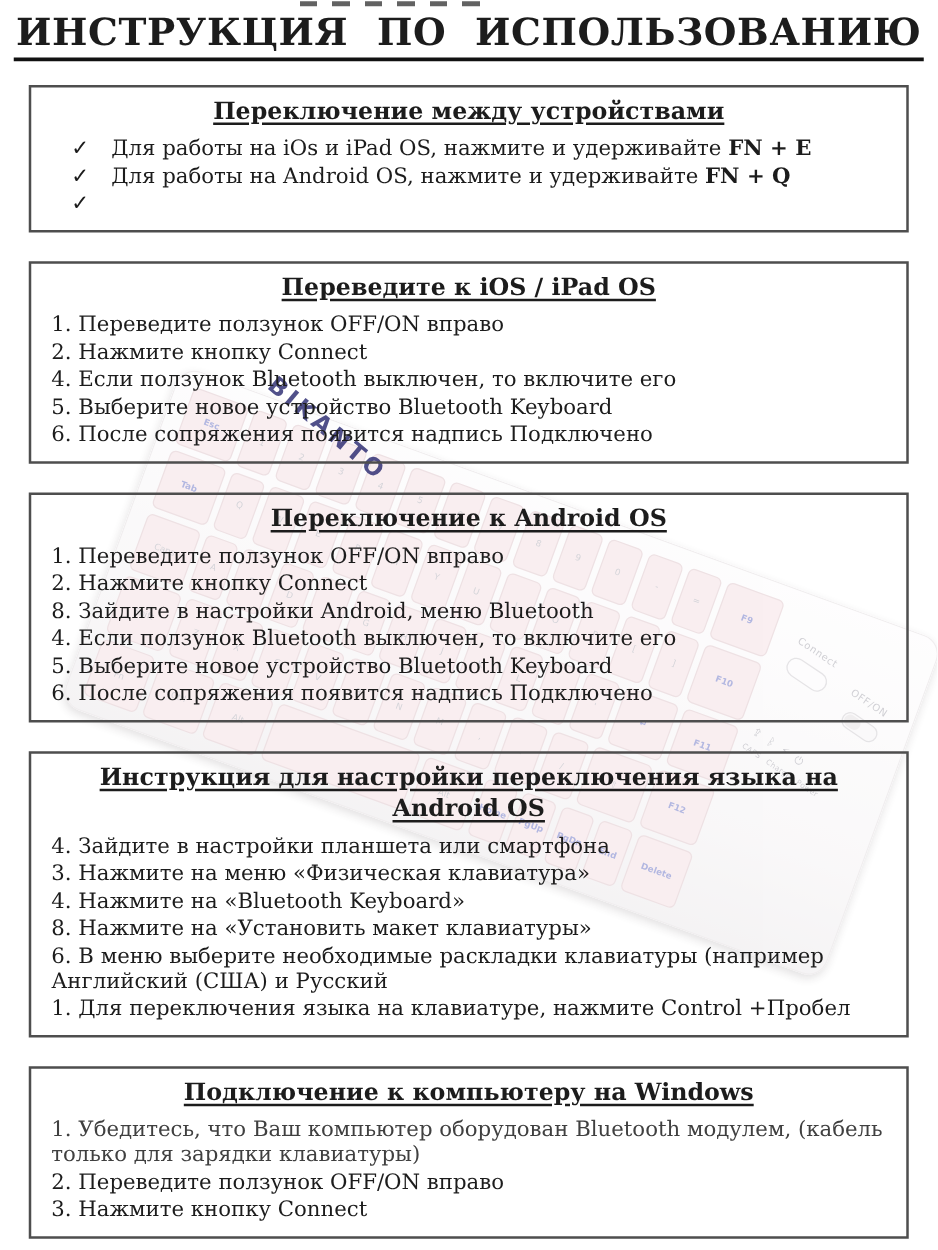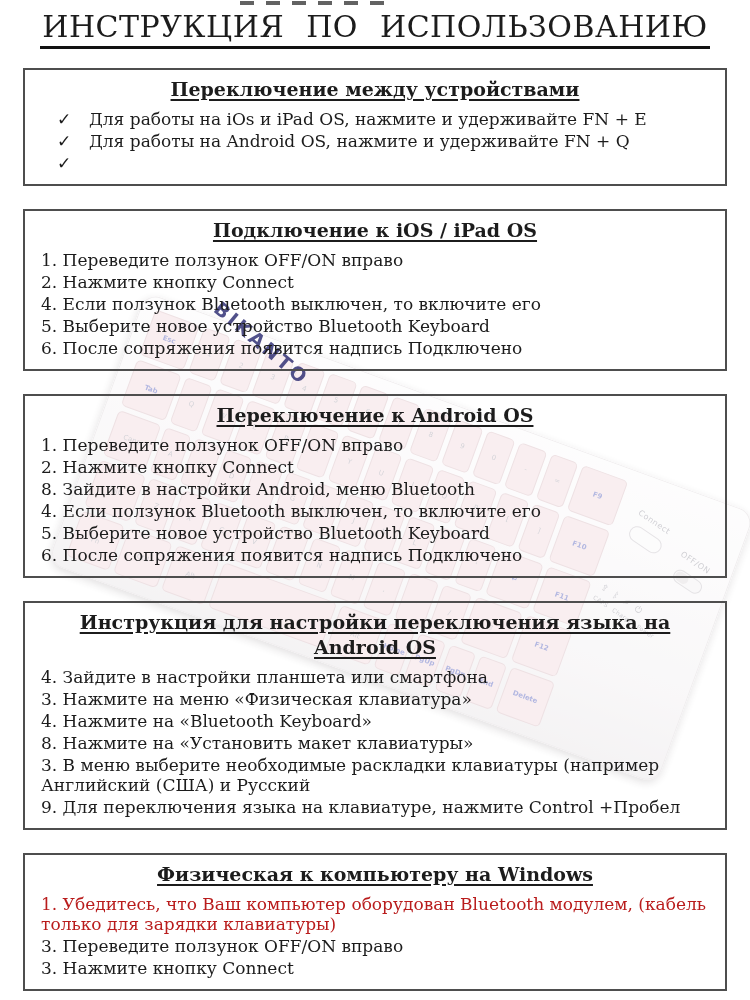--- a/index.html
+++ b/index.html
@@ -33,33 +33,33 @@
   .kb-inds{display:flex;gap:7px;font-size:7px;align-items:center;}
   .kb-inds .ico{font-size:9px;color:#8f8e99;}
   .kb-caps{display:flex;gap:6px;font-size:6px;letter-spacing:.3px;}
 
   .brand{position:absolute;left:224px;top:297px;z-index:1;transform:rotate(40deg);transform-origin:0 0;
     font-family:"DejaVu Sans","Liberation Sans",sans-serif;font-weight:bold;font-size:19px;
     letter-spacing:3px;color:#26266e;opacity:.8;}
 
   
   h1{position:relative;z-index:2;margin:9px 0 0;text-align:center;font-size:30px;line-height:36px;
-    font-weight:normal;word-spacing:12px;letter-spacing:.5px;}
+    font-weight:bold;word-spacing:12px;letter-spacing:.5px;}
   h1 span{border-bottom:3px solid #111;padding:0 2px 2px;}
 
   .content{position:relative;z-index:2;padding:0 23px;}
   .box{border:2px solid #4e4e4e;background:transparent;margin-top:23px;
     padding:5px 16px 9px;box-sizing:border-box;}
   .box h2{margin:2px 0 7px;text-align:center;font-size:19px;line-height:25px;font-weight:bold;}
   .box h2 span{text-decoration:underline;text-underline-offset:3px;text-decoration-thickness:1.5px;}
   .line{font-size:17px;line-height:20px;margin:0 0 2px;}
   .line.check{padding-left:16px;display:flex;}
   .tick{width:32px;flex:0 0 32px;font-family:"DejaVu Sans","Liberation Sans",sans-serif;}
-  .line b{font-weight:normal;}
-  .line.red{color:#b91c1c;}
+  .line b{font-weight:bold;}
+  .line.red{color:#404040;}
 </style>
 </head>
 <body>
 
 <div class="page">
 
   <div class="artifact"></div>
 
   <div class="watermark">
     <div class="kb-body">
@@ -175,21 +175,21 @@
         </div>
         <div class="line check">
           <span class="tick">✓</span>
           <span>Для работы на Android OS, нажмите и удерживайте <b>FN + Q</b></span>
         </div>
         <div class="line check">
           <span class="tick">✓</span>
         </div>
       </section>
       <section class="box">
-        <h2><span>Подключение к iOS / iPad OS</span></h2>
+        <h2><span>Переведите к iOS / iPad OS</span></h2>
         <div class="line num">1. Переведите ползунок OFF/ON вправо</div>
         <div class="line num">2. Нажмите кнопку Connect</div>
         <div class="line num">4. Если ползунок Bluetooth выключен, то включите его</div>
         <div class="line num">5. Выберите новое устройство Bluetooth Keyboard</div>
         <div class="line num">6. После сопряжения появится надпись Подключено</div>
       </section>
       <section class="box">
         <h2><span>Переключение к Android OS</span></h2>
         <div class="line num">1. Переведите ползунок OFF/ON вправо</div>
         <div class="line num">2. Нажмите кнопку Connect</div>
@@ -197,23 +197,23 @@
         <div class="line num">4. Если ползунок Bluetooth выключен, то включите его</div>
         <div class="line num">5. Выберите новое устройство Bluetooth Keyboard</div>
         <div class="line num">6. После сопряжения появится надпись Подключено</div>
       </section>
       <section class="box">
         <h2><span>Инструкция для настройки переключения языка на Android OS</span></h2>
         <div class="line num">4. Зайдите в настройки планшета или смартфона</div>
         <div class="line num">3. Нажмите на меню «Физическая клавиатура»</div>
         <div class="line num">4. Нажмите на «Bluetooth Keyboard»</div>
         <div class="line num">8. Нажмите на «Установить макет клавиатуры»</div>
-        <div class="line num">3. В меню выберите необходимые раскладки клавиатуры (например Английский (США) и Русский</div>
-        <div class="line num">9. Для переключения языка на клавиатуре, нажмите Control +Пробел</div>
-      </section>
-      <section class="box">
-        <h2><span>Физическая к компьютеру на Windows</span></h2>
+        <div class="line num">6. В меню выберите необходимые раскладки клавиатуры (например Английский (США) и Русский</div>
+        <div class="line num">1. Для переключения языка на клавиатуре, нажмите Control +Пробел</div>
+      </section>
+      <section class="box">
+        <h2><span>Подключение к компьютеру на Windows</span></h2>
         <div class="line num red">1. Убедитесь, что Ваш компьютер оборудован Bluetooth модулем, (кабель только для зарядки клавиатуры)</div>
-        <div class="line num">3. Переведите ползунок OFF/ON вправо</div>
+        <div class="line num">2. Переведите ползунок OFF/ON вправо</div>
         <div class="line num">3. Нажмите кнопку Connect</div>
       </section>
     </main>
 </div>
 
 </body></html>

